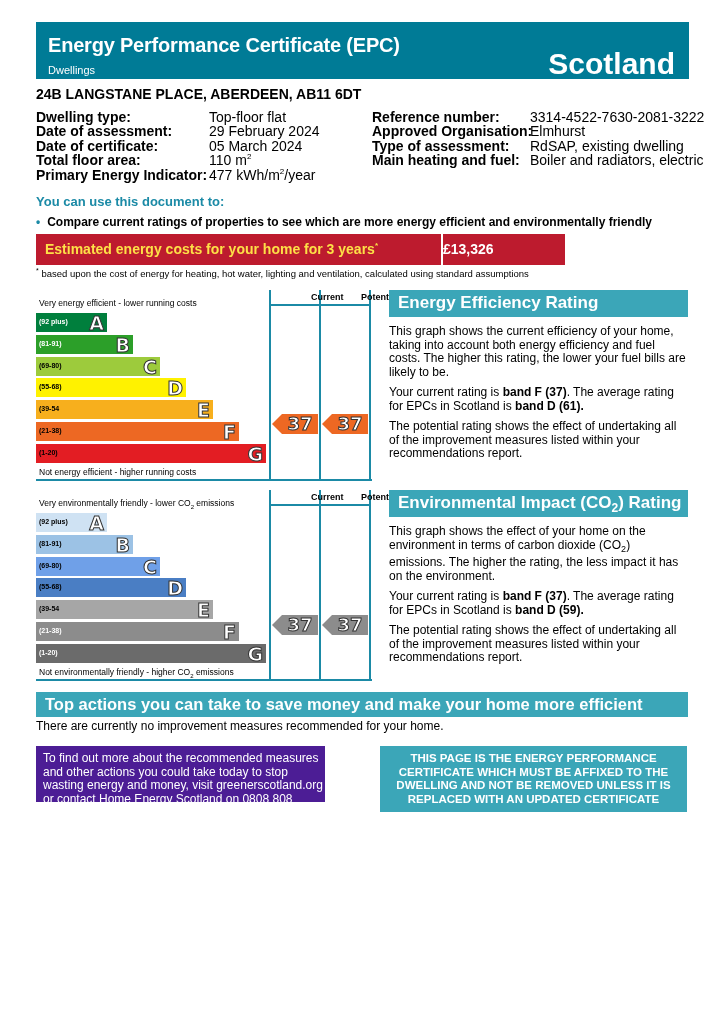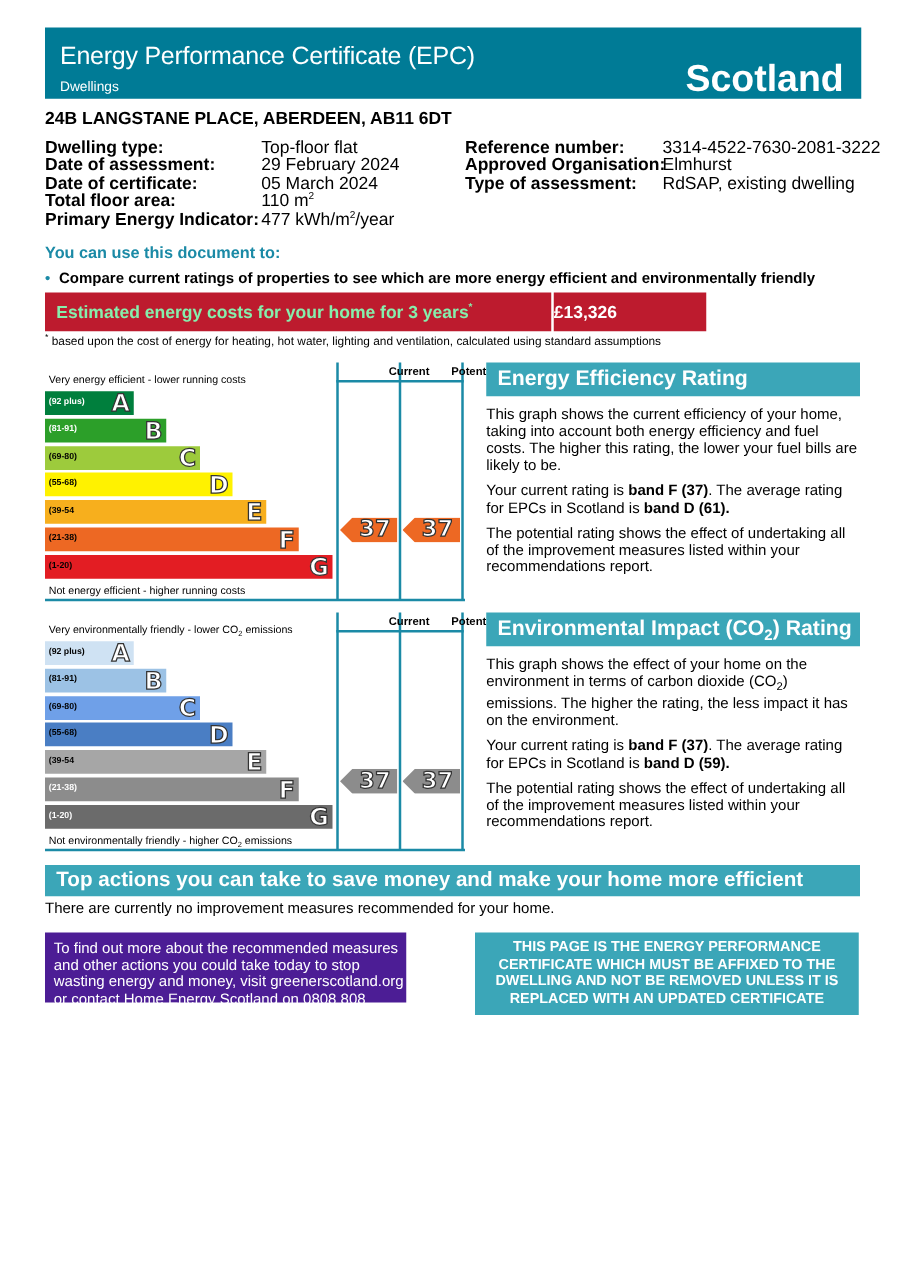--- a/index.html
+++ b/index.html
@@ -1,40 +1,40 @@
 <!DOCTYPE html>
 <html><head>
 <meta charset="utf-8">
 <style>
   * { box-sizing: border-box; margin: 0; padding: 0; }
   html, body { width: 724px; height: 1024px; background: #ffffff; overflow: hidden; }
   body { font-family: "Liberation Sans", sans-serif; color: #000; position: relative; }
 
   .header { position: absolute; left: 36px; top: 22px; width: 653px; height: 57px; background: #007b96; color: #fff; }
-  .header .title { position: absolute; left: 12px; top: 12px; font-size: 20px; font-weight: normal; letter-spacing: -0.2px; }
+  .header .title { position: absolute; left: 12px; top: 12px; font-size: 20px; font-weight: bold; letter-spacing: -0.2px; }
   .header .subtitle { position: absolute; left: 12px; top: 42px; font-size: 11px; }
   .header .region { position: absolute; right: 14px; top: 25px; font-size: 30px; font-weight: bold; }
 
   .address { position: absolute; left: 36px; top: 86px; font-size: 14px; font-weight: bold; }
 
   .details { position: absolute; top: 110px; font-size: 14px; line-height: 14.4px; }
   .details .row { display: flex; white-space: nowrap; }
   .details .lbl { font-weight: bold; }
   .details.left { left: 36px; }
   .details.left .lbl { width: 173px; }
   .details.right { left: 372px; }
   .details.right .lbl { width: 158px; }
   .sup { font-size: 8px; vertical-align: super; line-height: 0; }
 
   .use-heading { position: absolute; left: 36px; top: 194px; font-size: 13px; font-weight: bold; color: #1b8aa6; }
   .bullet { position: absolute; left: 36px; top: 215px; font-size: 12px; font-weight: bold; }
   .bullet .dot { color: #1b8aa6; margin-right: 7px; }
 
   .cost-bar { position: absolute; left: 36px; top: 234px; height: 31px; display: flex; }
-  .cost-label { width: 405px; background: #bd1b2e; color: #86efac; font-size: 14px; font-weight: bold; padding: 7px 0 0 9px; }
+  .cost-label { width: 405px; background: #bd1b2e; color: #fde047; font-size: 14px; font-weight: bold; padding: 7px 0 0 9px; }
   .cost-label sup { font-size: 8px; }
   .cost-value { margin-left: 2px; width: 122px; background: #bd1b2e; color: #fff; font-size: 14px; font-weight: bold; text-align: left; padding-top: 7px; }
   .footnote { position: absolute; left: 36px; top: 267px; font-size: 9.5px; }
 
   .chart { position: absolute; left: 36px; width: 336px; height: 190px; }
   .chart .top-caption { position: absolute; left: 3px; top: 8px; font-size: 8.5px; }
   .chart .bottom-caption { position: absolute; left: 3px; top: 177px; font-size: 8.5px; }
   .chart .bottom-line { position: absolute; left: 0; top: 189px; width: 336px; height: 2px; background: #1b8aa6; }
   .band { position: absolute; left: 0; height: 19px; }
   .band .range { position: absolute; left: 3px; top: 5px; font-size: 7px; font-weight: bold; }
@@ -103,20 +103,24 @@
       <span>3314-4522-7630-2081-3222</span>
     </div>
   <div class="row">
       <span class="lbl">Approved Organisation:</span>
       <span>Elmhurst</span>
     </div>
   <div class="row">
       <span class="lbl">Type of assessment:</span>
       <span>RdSAP, existing dwelling</span>
     </div>
+  <div class="row">
+      <span class="lbl">Main heating and fuel:</span>
+      <span>Boiler and radiators, electric</span>
+    </div>
 </div>
 
 <div class="use-heading">You can use this document to:</div>
 <div class="bullet"><span class="dot">•</span><span>Compare current ratings of properties to see which are more energy efficient and environmentally friendly</span></div>
 
 <div class="cost-bar">
   <div class="cost-label"><span>Estimated energy costs for your home for 3 years</span><sup>*</sup></div>
   <div class="cost-value">£13,326</div>
 </div>
 <div class="footnote"><sup style="font-size:7px">*</sup> <span>based upon the cost of energy for heating, hot water, lighting and ventilation, calculated using standard assumptions</span></div>

